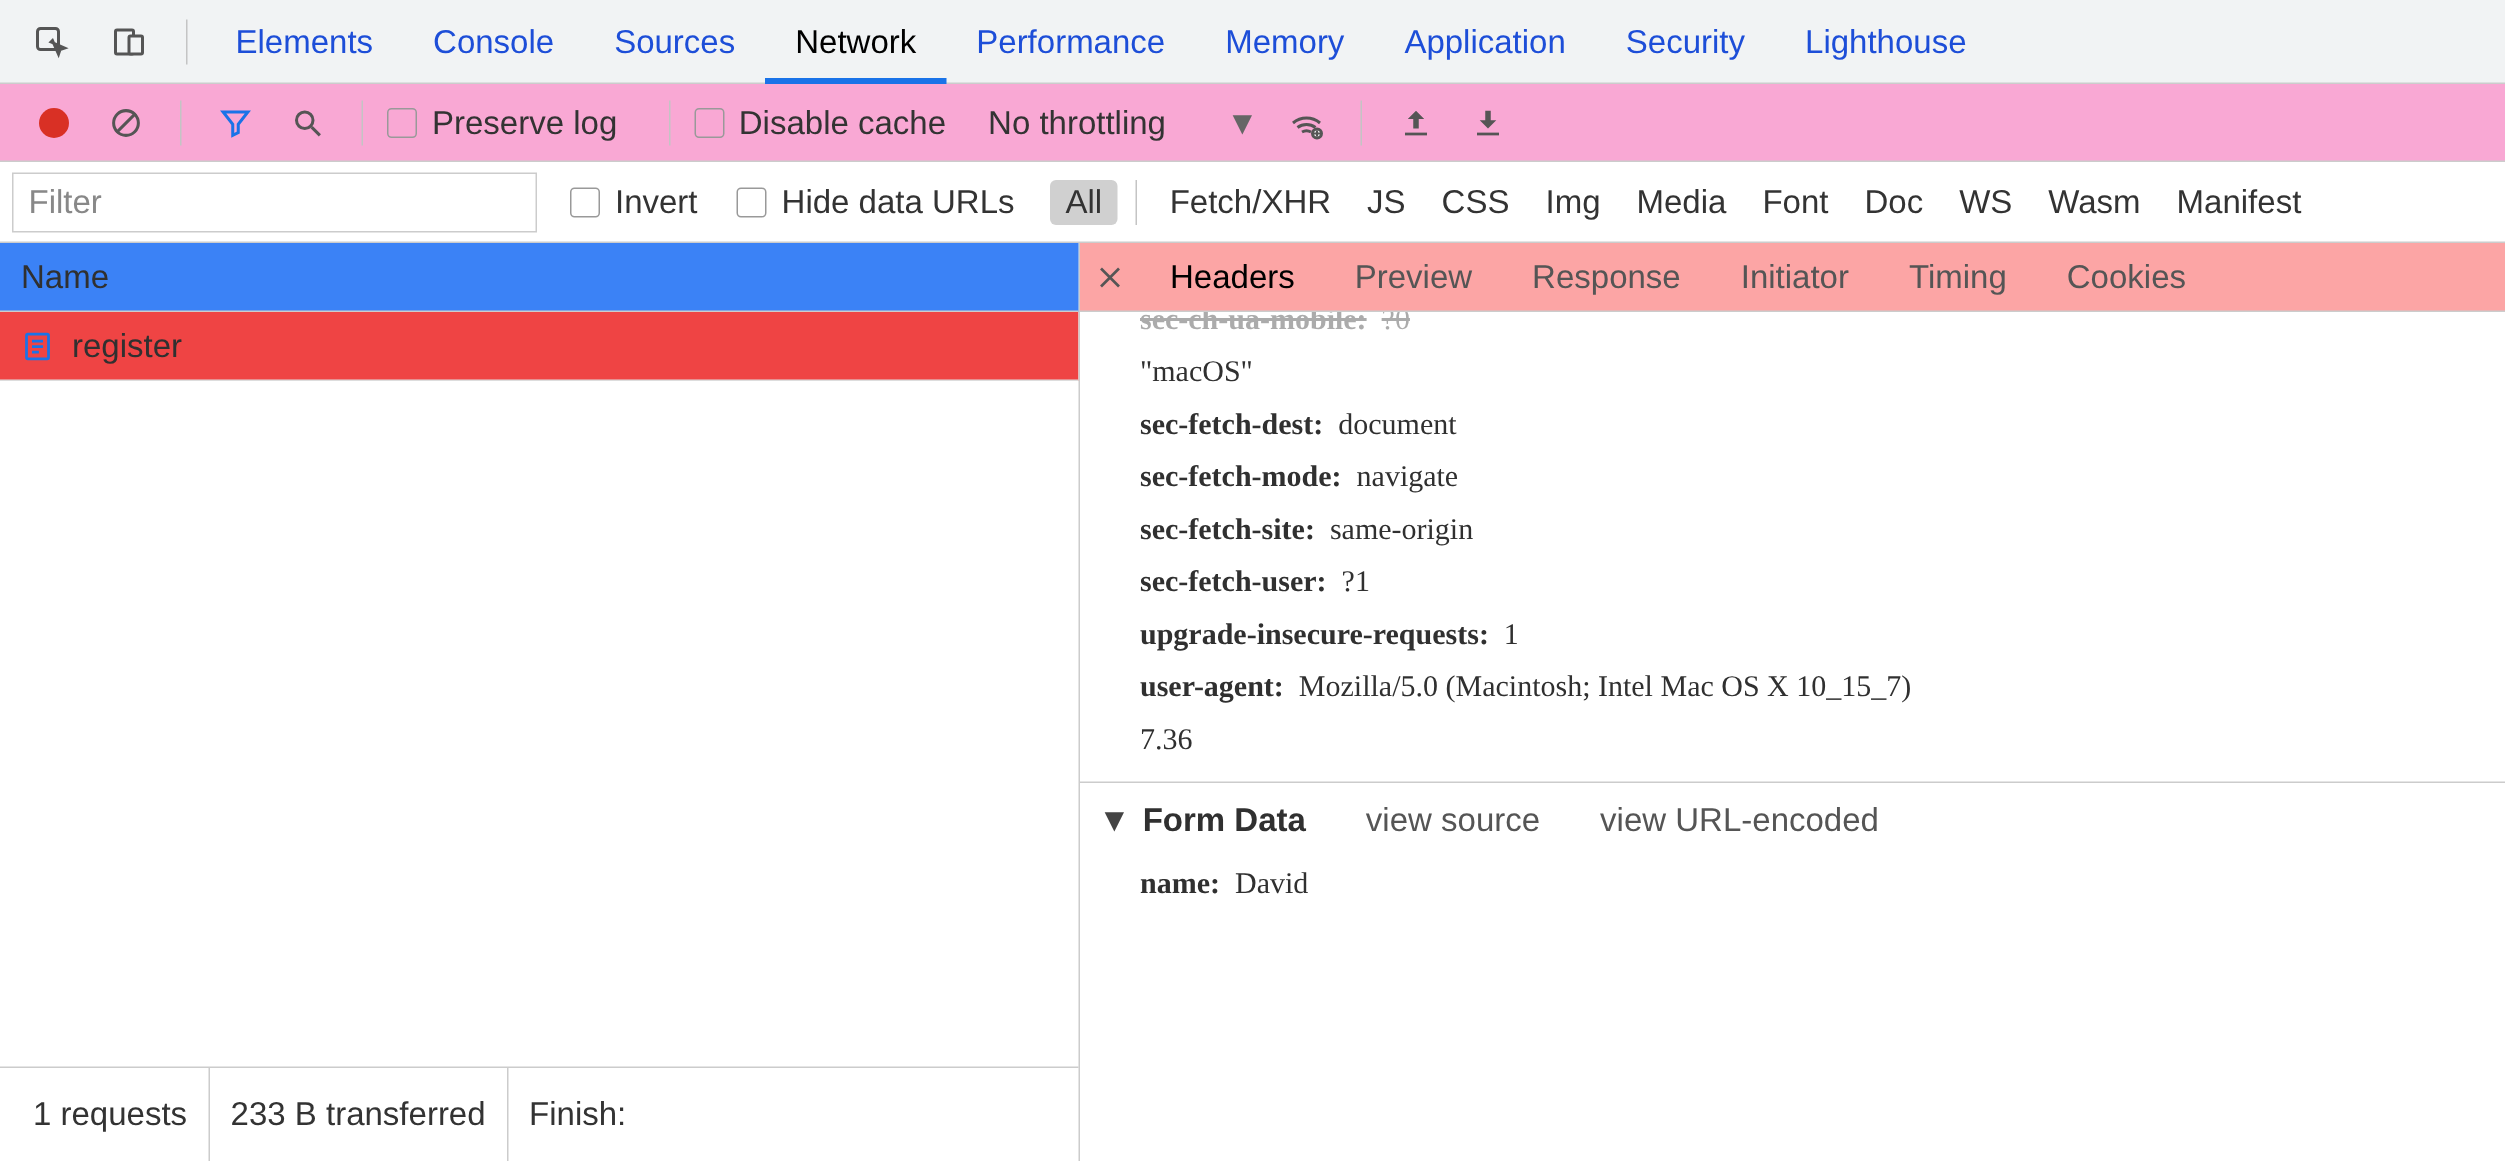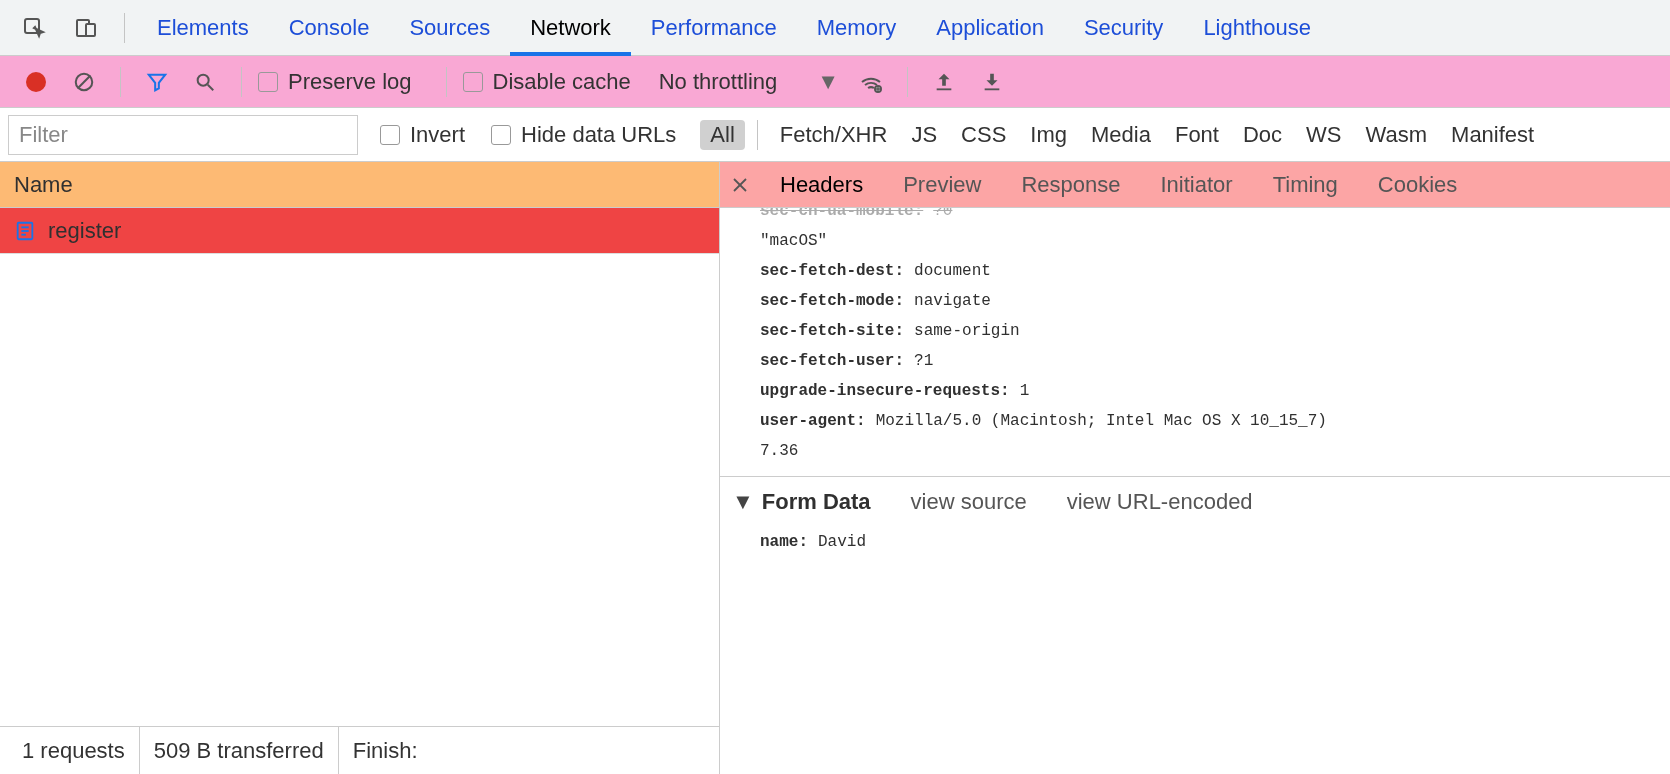--- a/index.html
+++ b/index.html
@@ -45,35 +45,35 @@
     width: 350px; height:40px; border:1px solid #ccc; padding:0 10px;
     font-size:22px; color:#333; background:#fff;
   }
   .filter-input::placeholder { color:#888; }
   .type-pill { padding:2px 10px; color:#333; cursor:pointer; border-radius:4px; margin:0 2px; }
   .type-pill.selected { background:#d0d0d0; }
   .type-sep { width:1px; height:30px; background:#c4c4c4; margin:0 10px; }
   
   .main { display:flex; height: calc(774px - 56px - 52px - 54px); }
   .left { width:720px; display:flex; flex-direction:column; border-right:1px solid #ccc; }
-  .name-hdr { height:46px; display:flex; align-items:center; padding:0 14px; border-bottom:1px solid #ccc; background:#fdba74; font-weight:400; }
+  .name-hdr { height:46px; display:flex; align-items:center; padding:0 14px; border-bottom:1px solid #ccc; background:#3b82f6; font-weight:400; }
   .req-list { flex:1; overflow:auto; }
   .req-row { display:flex; align-items:center; height:46px; padding:0 14px; background:#ef4444; border-bottom:1px solid #ddd; cursor:pointer; }
   .doc-icon { width:22px; height:22px; margin-right:12px; color:#1a73e8; }
-  .status { height:48px; border-top:1px solid #ccc; display:flex; align-items:center; padding:0 8px; color:#333; }
+  .status { height:63px; border-top:1px solid #ccc; display:flex; align-items:center; padding:0 8px; color:#333; }
   .status .sseg { padding:0 14px; border-right:1px solid #ccc; height:100%; display:flex; align-items:center; }
   .status .sseg:last-child { border-right:none; }
   
   .right { flex:1; display:flex; flex-direction:column; overflow:hidden; }
   .detail-tabs { display:flex; align-items:center; height:46px; border-bottom:1px solid #ccc; background:#fca5a5; }
   .detail-tabs .dtab { padding:0 20px; height:100%; display:flex; align-items:center; color:#555; cursor:pointer; }
   .detail-tabs .dtab.active { color:#000; font-weight:500; }
   .close-x { width:40px; display:flex; align-items:center; justify-content:center; color:#555; cursor:pointer; }
   .detail-body { flex:1; overflow:auto; padding:0 0 20px 0; }
-  .hdr-line { display:flex; padding:6px 0 6px 40px; font-family: Liberation Mono, monospace; font-size:16px; flex-wrap:wrap; }
+  .hdr-line { display:flex; padding:6px 0 6px 40px; font-family: Liberation Serif, serif; font-size:20px; flex-wrap:wrap; }
   .hdr-line.first { padding-top:0; margin-top:-6px; }
   .hdr-k { font-weight:700; margin-right:10px; }
   .hdr-v { font-weight:400; }
   .section { border-top:1px solid #ccc; margin-top:10px; padding-top:12px; }
   .sec-head { display:flex; align-items:center; padding:0 12px 12px 12px; }
   .tri { margin-right:8px; color:#444; }
   .sec-title { font-weight:700; margin-right:40px; }
   .sec-link { color:#555; margin-right:40px; cursor:pointer; }
 </style>
 </head>
@@ -219,21 +219,21 @@
               <line x1="8" y1="8" x2="16" y2="8"></line>
               <line x1="8" y1="12" x2="16" y2="12"></line>
               <line x1="8" y1="16" x2="13" y2="16"></line>
             </svg>
         </span>
         <span>register</span>
       </div>
     </div>
     <div class="status">
       <div class="sseg">1 requests</div>
-      <div class="sseg">509 B transferred</div>
+      <div class="sseg">233 B transferred</div>
       <div class="sseg">Finish:</div>
     </div>
   </div>
 
   <div class="right">
     <div class="detail-tabs">
       <div class="close-x">
         <svg width="18" height="18" viewBox="0 0 24 24" stroke="currentColor" stroke-width="2.4">
             <line x1="4" y1="4" x2="20" y2="20"></line>
             <line x1="20" y1="4" x2="4" y2="20"></line>

